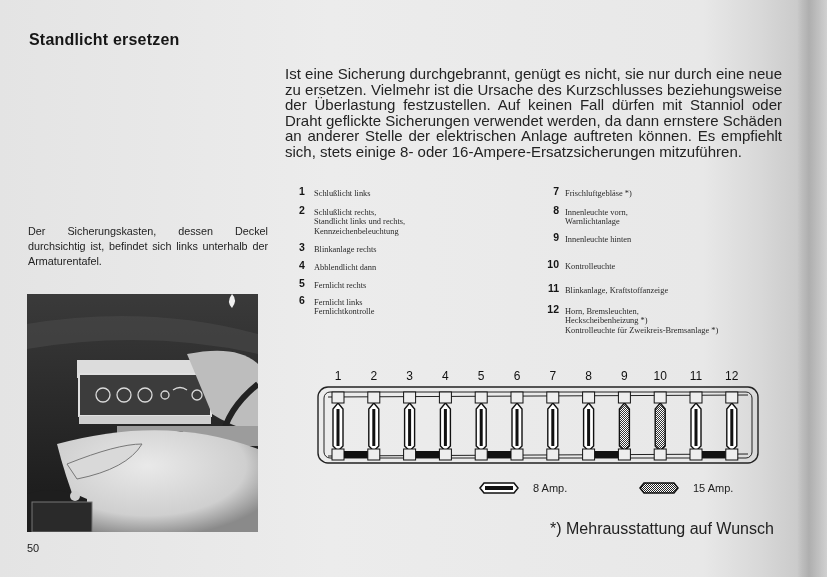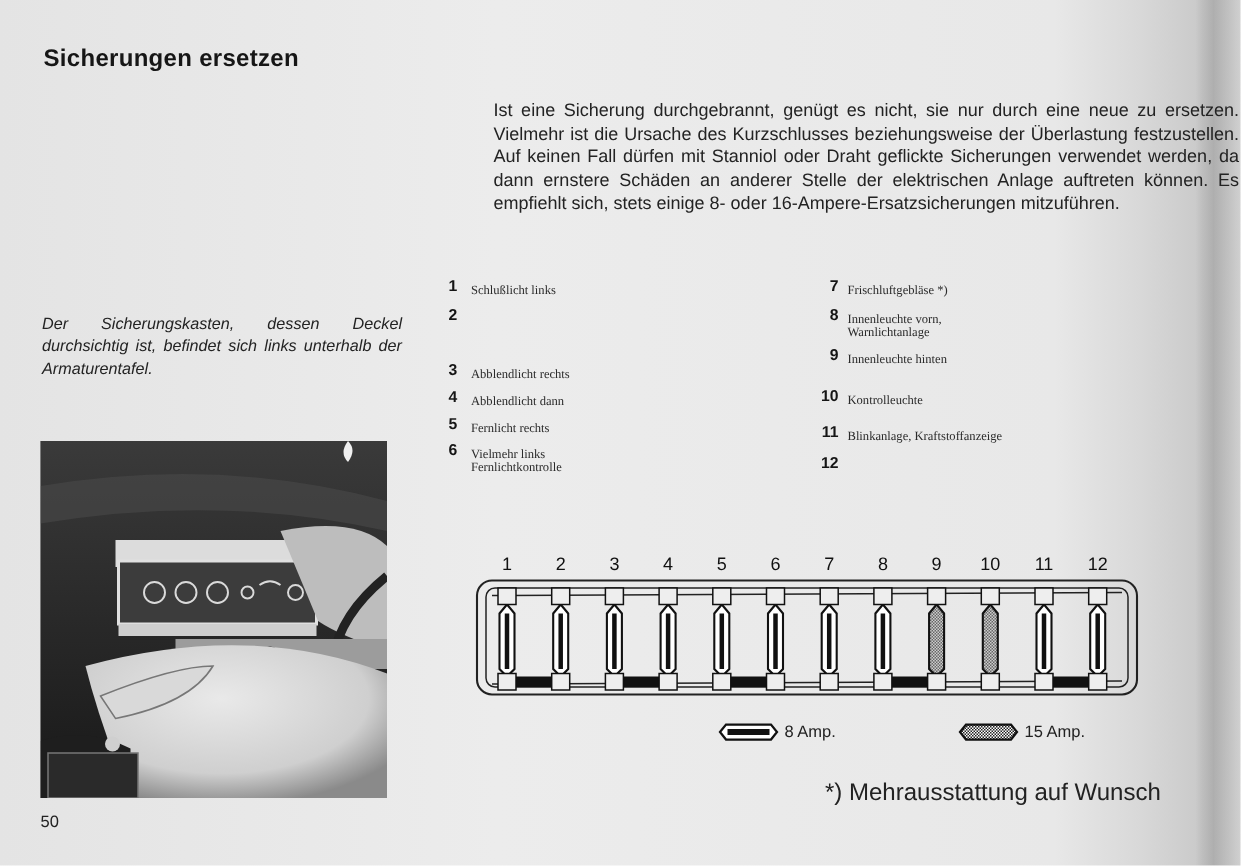--- a/index.html
+++ b/index.html
@@ -13,51 +13,51 @@
   .page-edge {
     position: absolute; top: 0; right: 0; width: 30px; height: 577px;
     background: linear-gradient(90deg, rgba(180,180,180,0.0), rgba(150,150,150,0.55) 40%, rgba(200,200,200,0.4));
   }
   .title {
     position: absolute; left: 29px; top: 31px;
     font-size: 16px; font-weight: bold; letter-spacing: 0.2px; color: #161616;
   }
   .intro {
     position: absolute; left: 285px; top: 66px; width: 497px;
-    font-size: 12px; line-height: 15.6px; text-align: justify; color: #232323; margin-left: 44px;
+    font-size: 15px; line-height: 15.6px; text-align: justify; color: #232323;
   }
   .side-text {
-    position: absolute; left: 28px; top: 209px; width: 240px;
-    font-size: 10.8px; line-height: 15px; text-align: justify; color: #232323; font-style: italic;
+    position: absolute; left: 28px; top: 224px; width: 240px;
+    font-size: 10.8px; line-height: 15px; text-align: justify; color: #232323;
   }
   .photo {
     position: absolute; left: 27px; top: 294px; width: 231px; height: 238px;
     background: #2c2c2c; overflow: hidden;
   }
   .legend-list { position: absolute; font-size: 8.4px; line-height: 9.3px; color: #2a2a2a; }
   .legend-item { position: absolute; display: flex; white-space: nowrap; }
   .legend-num { font-weight: bold; font-size: 10.5px; width: 18px; text-align: center; color: #151515; }
   .legend-label { padding-left: 3px; padding-top: 2px; font-family: Liberation Serif, serif; }
   .left-list { left: 293px; top: 187px; }
   .right-list { left: 540px; top: 187px; }
   .right-list .legend-num { width: 22px; text-align: right; padding-right: 3px; }
   .diagram { position: absolute; left: 310px; top: 365px; }
   .amp-legend {
-    position: absolute; display: flex; align-items: flex-start; gap: 3px;
+    position: absolute; display: flex; align-items: flex-start; gap: 13px;
     font-size: 11px; color: #222;
   }
   .footnote { position: absolute; left: 550px; top: 520px; font-size: 16px; color: #222; }
   .page-number { position: absolute; left: 27px; top: 542px; font-size: 11px; color: #222; }
 </style>
 </head>
 <body>
 
 <div class="page-edge"></div>
 
-<h1 class="title">Sicherungen ersetzen</h1>
+<h1 class="title">Standlicht ersetzen</h1>
 
 <p class="intro">Ist eine Sicherung durchgebrannt, genügt es nicht, sie nur durch eine neue zu ersetzen. Vielmehr ist die Ursache des Kurzschlusses beziehungsweise der Überlastung festzustellen. Auf keinen Fall dürfen mit Stanniol oder Draht geflickte Sicherungen verwendet werden, da dann ernstere Schäden an anderer Stelle der elektrischen Anlage auftreten können. Es empfiehlt sich, stets einige 8- oder 16-Ampere-Ersatzsicherungen mitzuführen.</p>
 
 <p class="side-text">Der Sicherungskasten, dessen Deckel durchsichtig ist, befindet sich links unterhalb der Armaturentafel.</p>
 
 <div class="photo">
   <svg width="231" height="238" viewBox="0 0 231 238">
     <defs>
       <linearGradient id="topdark" x1="0" y1="0" x2="0" y2="1">
         <stop offset="0" stop-color="#3a3a3a"></stop>
@@ -96,37 +96,42 @@
   </svg>
 </div>
 
 <div class="legend-list left-list">
   <div class="legend-item" style="top:0px">
     <span class="legend-num">1</span>
     <span class="legend-label"><span>Schlußlicht links</span></span>
   </div>
   <div class="legend-item" style="top:19px">
     <span class="legend-num">2</span>
+    <span class="legend-label">
+      <div>Schlußlicht rechts,</div>
+      <div>Standlicht links und rechts,</div>
+      <div>Kennzeichenbeleuchtung</div>
+    </span>
   </div>
   <div class="legend-item" style="top:56px">
     <span class="legend-num">3</span>
-    <span class="legend-label"><span>Abblendlicht rechts</span></span>
+    <span class="legend-label"><span>Blinkanlage rechts</span></span>
   </div>
   <div class="legend-item" style="top:74px">
     <span class="legend-num">4</span>
     <span class="legend-label"><span>Abblendlicht dann</span></span>
   </div>
   <div class="legend-item" style="top:92px">
     <span class="legend-num">5</span>
     <span class="legend-label"><span>Fernlicht rechts</span></span>
   </div>
   <div class="legend-item" style="top:109px">
     <span class="legend-num">6</span>
     <span class="legend-label">
-      <div>Vielmehr links</div>
+      <div>Fernlicht links</div>
       <div>Fernlichtkontrolle</div>
     </span>
   </div>
 </div>
 
 <div class="legend-list right-list">
   <div class="legend-item" style="top:0px">
     <span class="legend-num">7</span>
     <span class="legend-label"><span>Frischluftgebläse *)</span></span>
   </div>
@@ -144,20 +149,25 @@
   <div class="legend-item" style="top:73px">
     <span class="legend-num">10</span>
     <span class="legend-label"><span>Kontrolleuchte</span></span>
   </div>
   <div class="legend-item" style="top:97px">
     <span class="legend-num">11</span>
     <span class="legend-label"><span>Blinkanlage, Kraftstoffanzeige</span></span>
   </div>
   <div class="legend-item" style="top:118px">
     <span class="legend-num">12</span>
+    <span class="legend-label">
+      <div>Horn, Bremsleuchten,</div>
+      <div>Heckscheibenheizung *)</div>
+      <div>Kontrolleuchte für Zweikreis-Bremsanlage *)</div>
+    </span>
   </div>
 </div>
 
 <svg class="diagram" id="fuse-diagram" width="460" height="105" viewBox="0 0 460 105">
   <defs>
     <pattern id="hatch" width="2" height="2" patternUnits="userSpaceOnUse">
       <rect width="2" height="2" fill="#fff"></rect>
       <rect width="1" height="1" fill="#333"></rect>
       <rect x="1" y="1" width="1" height="1" fill="#333"></rect>
     </pattern>

